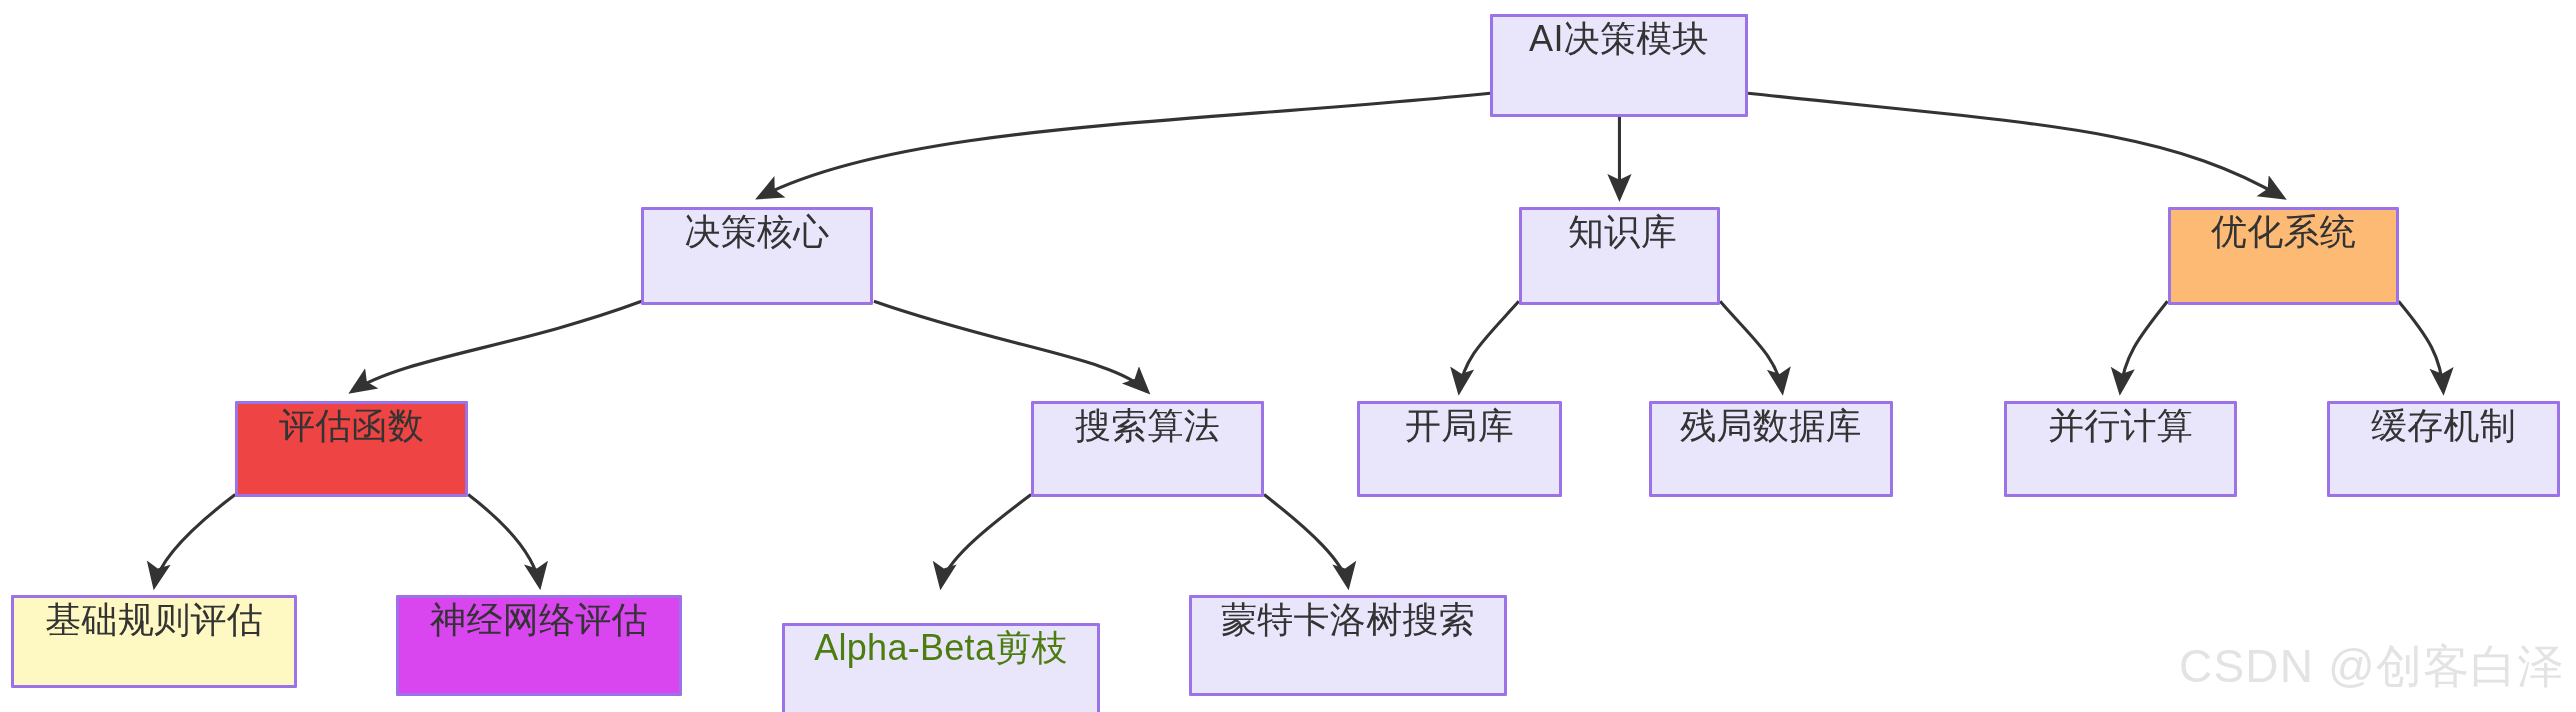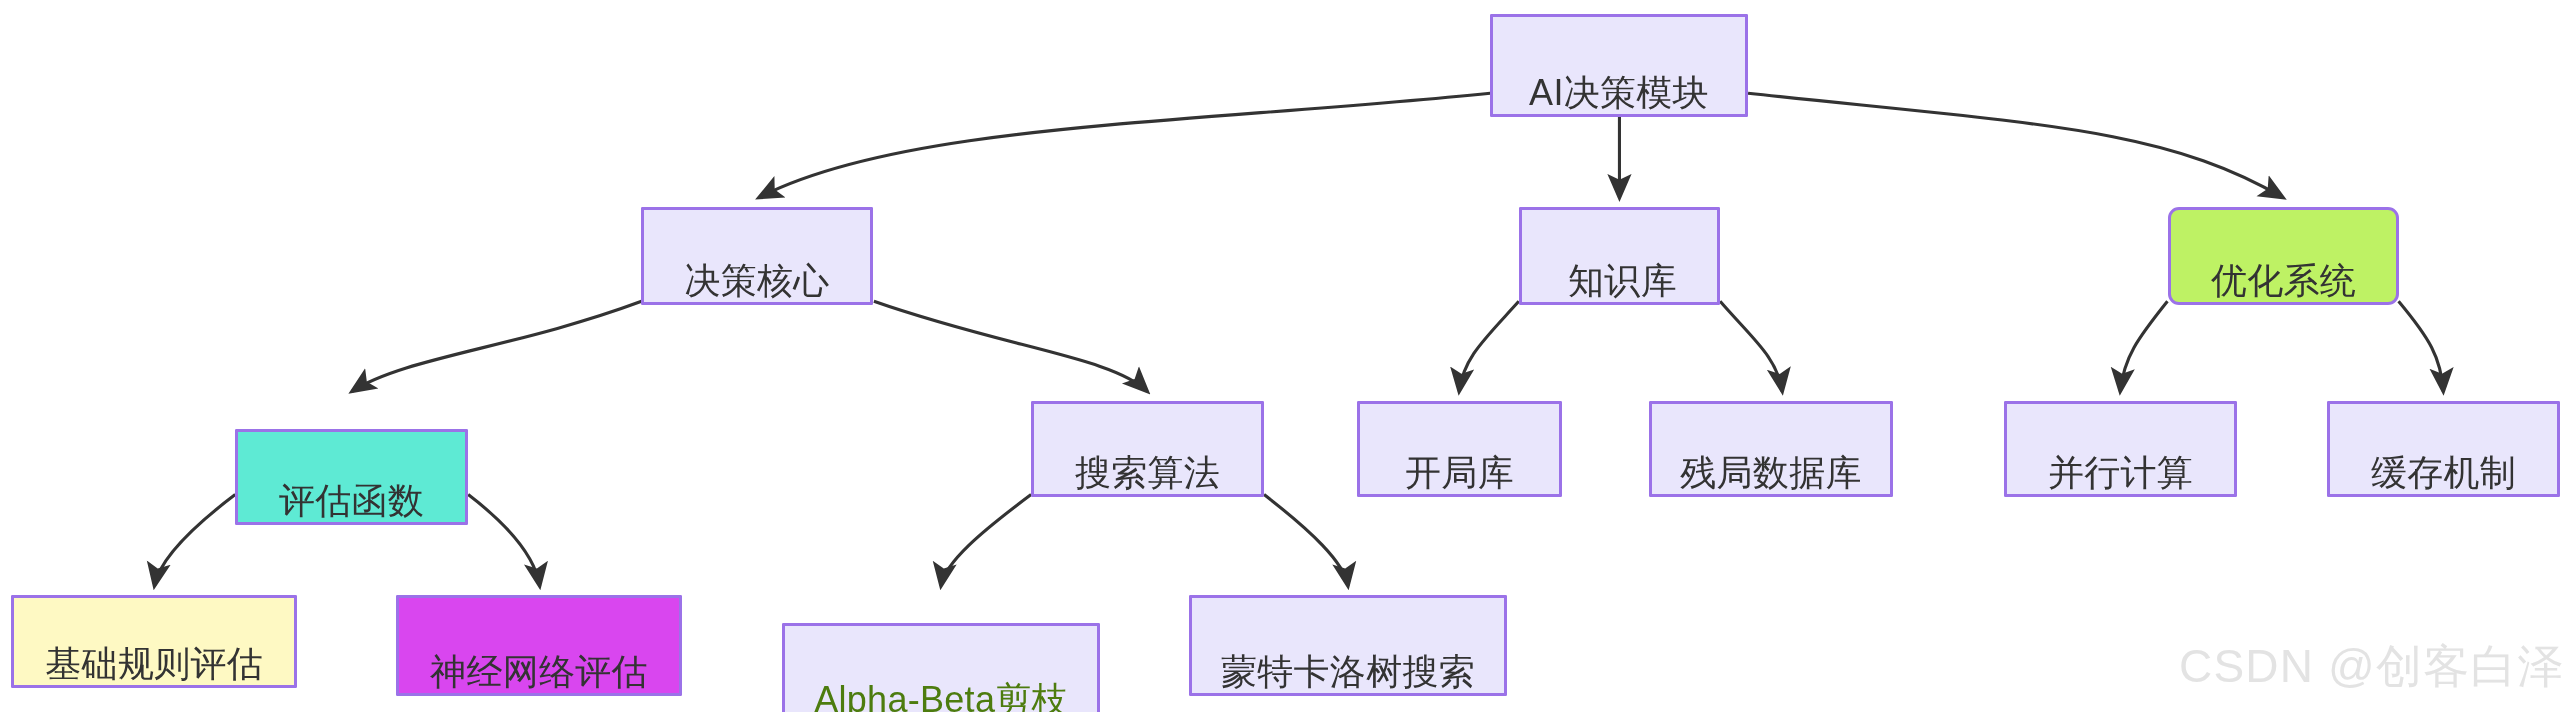--- a/index.html
+++ b/index.html
@@ -29,21 +29,21 @@
     top: 0;
     width: 2576px;
     height: 712px;
     pointer-events: none;
   }
 
   .node {
     position: absolute;
     box-sizing: border-box;
     display: flex;
-    align-items: flex-end;
+    align-items: flex-start;
     justify-content: center;
     background: #e9e6fc;
     border: 3.1px solid #9b72e8;
     border-radius: 1.2px;
     color: #333333;
     font-size: 36px;
     line-height: 1.2;
     letter-spacing: 0.3px;
     white-space: nowrap;
     text-align: center;
@@ -95,24 +95,24 @@
   <div id="nodes-layer">
       <div class="node" style="left: 1490px; top: 13.7px; width: 258px; height: 103px; background: rgb(233, 230, 252); border-color: rgb(155, 114, 232); color: rgb(51, 51, 51);">
         <span class="node-label">AI决策模块</span>
       </div>
       <div class="node" style="left: 641px; top: 207px; width: 232px; height: 98px; background: rgb(233, 230, 252); border-color: rgb(155, 114, 232); color: rgb(51, 51, 51);">
         <span class="node-label">决策核心</span>
       </div>
       <div class="node" style="left: 1519px; top: 207px; width: 201px; height: 98px; background: rgb(233, 230, 252); border-color: rgb(155, 114, 232); color: rgb(51, 51, 51); padding-left: 6px;">
         <span class="node-label">知识库</span>
       </div>
-      <div class="node" style="left: 2168px; top: 207px; width: 231px; height: 98px; background: #bef264; border-color: rgb(155, 114, 232); color: rgb(51, 51, 51); border-radius: 11px;">
+      <div class="node" style="left: 2168px; top: 207px; width: 231px; height: 98px; background: #fdba74; border-color: rgb(155, 114, 232); color: rgb(51, 51, 51);">
         <span class="node-label">优化系统</span>
       </div>
-      <div class="node" style="left: 235px; top: 401px; width: 233px; height: 96px; background: #5eead4; border-color: rgb(155, 114, 232); color: rgb(51, 51, 51); margin-top: 28px;">
+      <div class="node" style="left: 235px; top: 401px; width: 233px; height: 96px; background: #ef4444; border-color: rgb(155, 114, 232); color: rgb(51, 51, 51);">
         <span class="node-label">评估函数</span>
       </div>
       <div class="node" style="left: 1031px; top: 401px; width: 233px; height: 96px; background: rgb(233, 230, 252); border-color: rgb(155, 114, 232); color: rgb(51, 51, 51);">
         <span class="node-label">搜索算法</span>
       </div>
       <div class="node" style="left: 1357px; top: 401px; width: 205px; height: 96px; background: rgb(233, 230, 252); border-color: rgb(155, 114, 232); color: rgb(51, 51, 51);">
         <span class="node-label">开局库</span>
       </div>
       <div class="node" style="left: 1649px; top: 401px; width: 244px; height: 96px; background: rgb(233, 230, 252); border-color: rgb(155, 114, 232); color: rgb(51, 51, 51);">
         <span class="node-label">残局数据库</span>

